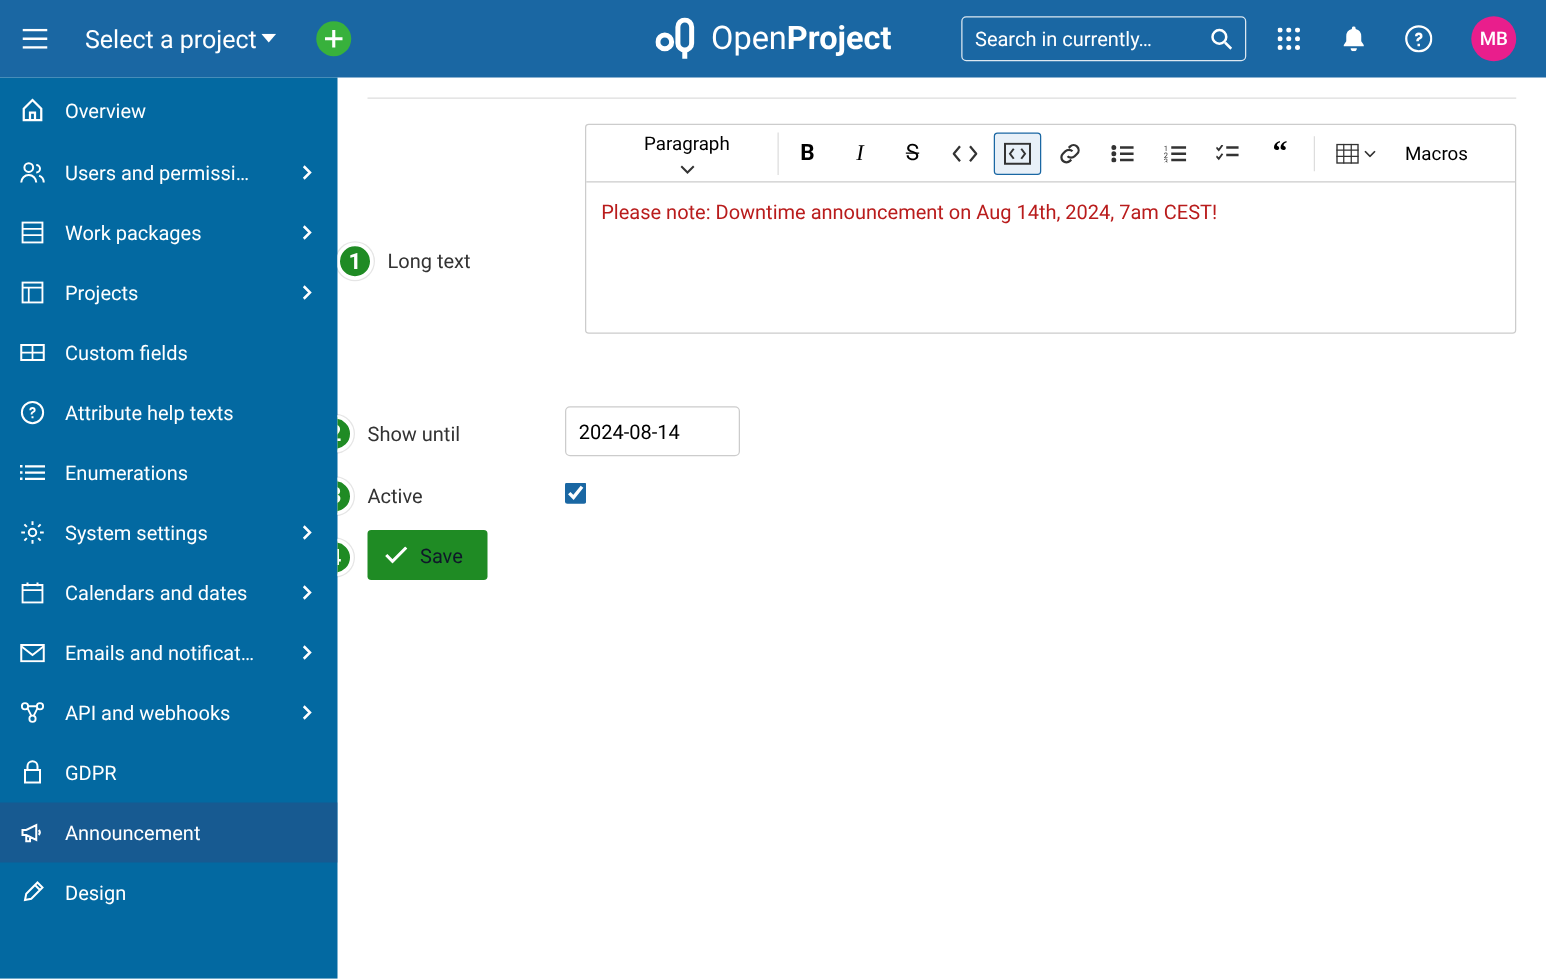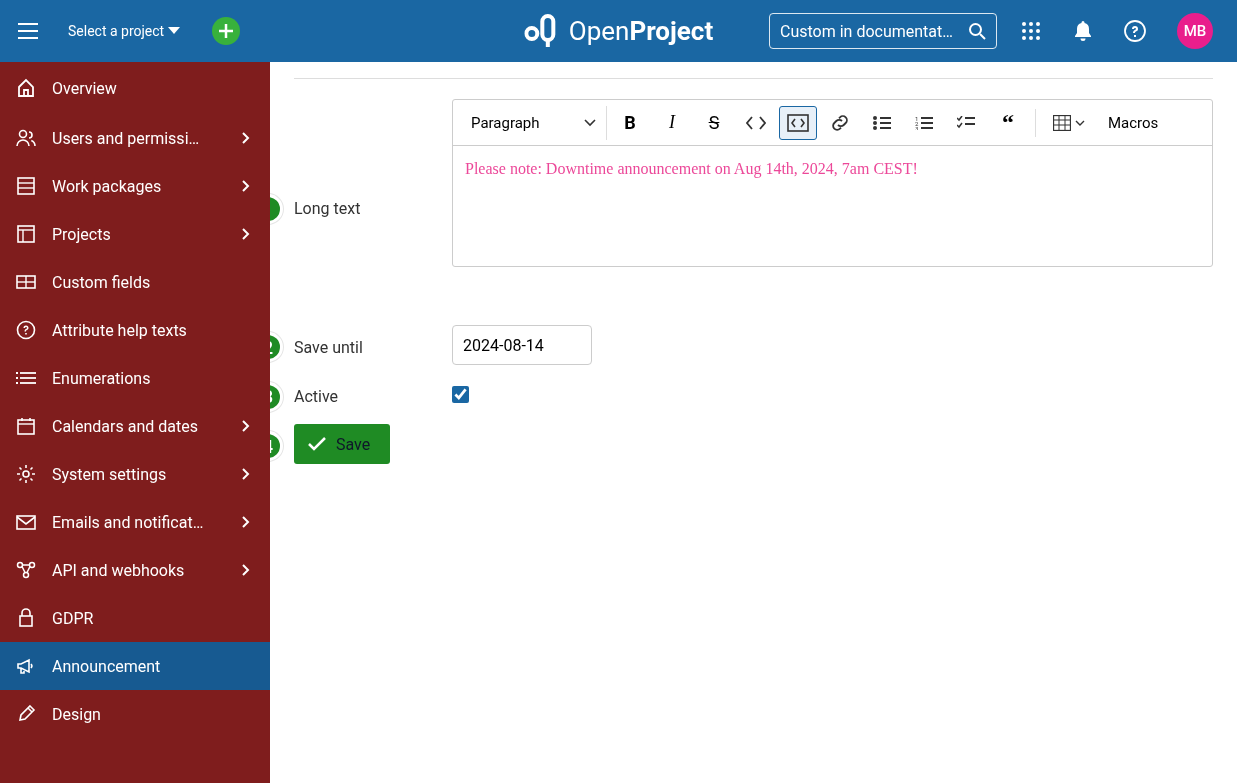--- a/index.html
+++ b/index.html
@@ -2,64 +2,64 @@
 <html><head>
 <meta charset="utf-8">
 <style>
 * { box-sizing: border-box; margin: 0; padding: 0; font-family: -apple-system, BlinkMacSystemFont, "Segoe UI", Roboto, sans-serif; }
 body { width: 1237px; height: 783px; overflow: hidden; background: #fff; }
 
 
 .header { height: 62px; background: #1a67a3; display: flex; align-items: center; padding: 0 8px; color: #fff; }
 .header-left { display: flex; align-items: center; gap: 8px; }
 .menu-btn { width: 40px; height: 40px; display: flex; align-items: center; justify-content: center; cursor: pointer; }
-.project-select { display: flex; align-items: center; gap: 4px; padding: 0 12px; cursor: pointer; font-size: 14px; }
+.project-select { display: flex; align-items: center; gap: 4px; padding: 0 12px; cursor: pointer; font-size: 20px; }
 .plus-btn { width: 28px; height: 28px; border-radius: 50%; background: #38b13c; display: flex; align-items: center; justify-content: center; margin-left: 12px; cursor: pointer; }
 .logo-area { position: absolute; left: 50%; transform: translateX(-50%); display: flex; align-items: center; gap: 7px; }
 .logo-text { font-size: 26px; font-weight: 400; }
 .logo-text b { font-weight: 700; }
 .header-right { margin-left: auto; display: flex; align-items: center; gap: 16px; }
 .search-box { width: 228px; height: 36px; border: 1.5px solid rgba(255,255,255,0.85); border-radius: 4px; display: flex; align-items: center; padding: 0 10px; color: #fff; font-size: 16px; }
 .search-box .ph { flex:1; white-space: nowrap; overflow: hidden; text-overflow: ellipsis; color: #fff; }
 .icon-btn { width: 36px; height: 36px; display: flex; align-items: center; justify-content: center; cursor: pointer; }
 .avatar { width: 36px; height: 36px; border-radius: 50%; background: #e91e8c; display: flex; align-items: center; justify-content: center; font-size: 15px; font-weight: 500; margin-left: 8px; margin-right: 16px; cursor:pointer; }
 
 
 .main { display: flex; height: calc(100% - 62px); }
-.sidebar { width: 270px; background: #7f1d1d; color: #fff; overflow-y: auto; }
+.sidebar { width: 270px; background: #0369a1; color: #fff; overflow-y: auto; }
 .sidebar-item { height: 48px; display: flex; align-items: center; padding: 0 16px; gap: 16px; cursor: pointer; font-size: 16px; position: relative; }
 .sidebar-item.first { height: 52px; }
 .sidebar-item.active { background: #175a91; }
 .sidebar-item .sb-label { flex: 1; white-space: nowrap; overflow: hidden; text-overflow: ellipsis; }
 .sidebar-item .chevron { width: 16px; display:flex; align-items:center; justify-content:center; }
 .sb-icon { width: 20px; display: flex; align-items: center; justify-content: center; }
 
 
 .content { flex: 1; padding: 16px 24px; overflow: auto; position: relative; }
 .breadcrumb { font-size: 16px; margin-bottom: 10px; }
 .breadcrumb a { color: #1a67a3; text-decoration: none; }
 .breadcrumb .sep { margin: 0 6px; color: #333; }
 .breadcrumb .current { color: #333; font-weight: 600; }
 .page-title { font-size: 26px; font-weight: 500; margin-bottom: 18px; color: #333; }
 hr.title-rule { border: none; border-top: 1px solid #ddd; margin-bottom: 20px; }
 
 .form-row { display: flex; margin-bottom: 18px; align-items: flex-start; }
 .form-label { width: 158px; padding-top: 4px; font-size: 16px; color: #333; position: relative; display:flex; align-items:center; gap:6px; }
 .marker { width: 30px; height: 30px; border-radius: 50%; background: #1f8b24; border: 3px solid #fff; color: #fff; display: flex; align-items: center; justify-content: center; font-size: 18px; font-weight: 700; position: absolute; left: -41px; box-shadow: 0 0 0 1px rgba(0,0,0,0.1); }
-.form-row.editor .form-label { padding-top: 100px; }
+.form-row.editor .form-label { padding-top: 100px; margin-left: 16px; }
 .form-row.editor .marker { top: 95px; }
 
 .editor-box { flex: 1; border: 1px solid #ccc; border-radius: 3px; max-width: 778px; }
 .toolbar { height: 46px; border-bottom: 1px solid #ccc; display: flex; align-items: center; padding: 0 8px; gap: 4px; }
-.tb-dd { width: 146px; height: 34px; display: flex; align-items: center; justify-content: space-between; padding: 0 10px; font-size: 15px; border-right: 1px solid #ddd; cursor:pointer; }
+.tb-dd { width: 146px; height: 34px; display: flex; align-items: center; justify-content: space-between; padding: 0 10px; font-size: 15px; border-right: 1px solid #ddd; cursor:pointer;flex-direction:column; }
 .tb-btn { width: 38px; height: 34px; display: flex; align-items: center; justify-content: center; cursor: pointer; font-size: 18px; }
 .tb-btn.active { border: 1px solid #1a67a3; background: #e8f0f8; border-radius: 3px; }
 .tb-sep { width: 1px; height: 28px; background: #ddd; margin: 0 4px; }
 .tb-macros { padding: 0 10px; font-size: 15px; cursor:pointer; }
-.editor-content { min-height: 120px; padding: 14px 12px; font-size: 16px; color: #ec4899; font-family: Liberation Serif, serif; }
+.editor-content { min-height: 120px; padding: 14px 12px; font-size: 16px; color: #b91c1c; }
 
 .date-input { width: 140px; height: 40px; border: 1px solid #ccc; border-radius: 4px; padding: 0 10px; font-size: 16px; display:flex; align-items:center; }
 .checkbox { width: 17px; height: 17px; accent-color: #1a67a3; cursor:pointer; }
 
 .save-btn { background: #1f8b24; color: #0f172a; border: none; height: 40px; padding: 0 20px 0 14px; border-radius: 3px; font-size: 16px; display: flex; align-items: center; gap: 10px; cursor: pointer; }
 
 svg { display: block; }
 </style>
 </head>
 <body>
@@ -86,21 +86,21 @@
   <div class="logo-area">
     <svg width="38" height="34" viewBox="0 0 38 34">
         <rect x="2" y="14" width="11" height="11" rx="5.5" fill="none" stroke="#fff" stroke-width="4"></rect>
         <rect x="18" y="2" width="11" height="24" rx="5.5" fill="none" stroke="#fff" stroke-width="4"></rect>
         <line x1="23.5" y1="26" x2="23.5" y2="33" stroke="#fff" stroke-width="4"></line>
       </svg>
     <span class="logo-text"><span>Open</span><b>Project</b></span>
   </div>
   <div class="header-right">
     <div class="search-box">
-      <span class="ph">Custom in documentat…</span>
+      <span class="ph">Search in currently…</span>
       <svg width="18" height="18" viewBox="0 0 18 18">
           <circle cx="7.5" cy="7.5" r="5.5" fill="none" stroke="#fff" stroke-width="2"></circle>
           <line x1="12" y1="12" x2="17" y2="17" stroke="#fff" stroke-width="2"></line>
         </svg>
     </div>
     <div class="icon-btn">
       <svg width="18" height="18" viewBox="0 0 18 18">
           <g fill="#fff">
             <circle cx="2" cy="2" r="2"></circle>
             <circle cx="9" cy="2" r="2"></circle>
@@ -217,42 +217,42 @@
               <rect x="0" y="1" width="2" height="2"></rect>
               <rect x="0" y="6" width="2" height="2"></rect>
               <rect x="0" y="11" width="2" height="2"></rect>
             </g>
           </svg>
         </span>
         <span class="sb-label">Enumerations</span>
       </div>
       <div class="sidebar-item">
         <span class="sb-icon">
+          <svg width="20" height="20" viewBox="0 0 20 20">
+            <circle cx="10" cy="10" r="3" fill="none" stroke="#fff" stroke-width="1.6"></circle>
+            <path fill="none" stroke="#fff" stroke-width="1.6" d="M10 1v3M10 16v3M1 10h3M16 10h3M3.5 3.5l2 2M14.5 14.5l2 2M16.5 3.5l-2 2M5.5 14.5l-2 2"></path>
+          </svg>
+        </span>
+        <span class="sb-label">System settings</span>
+        <span class="chevron">
+          <svg width="8" height="12" viewBox="0 0 8 12">
+            <path fill="none" stroke="#fff" stroke-width="2" d="M1 1l5 5-5 5"></path>
+          </svg>
+        </span>
+      </div>
+      <div class="sidebar-item">
+        <span class="sb-icon">
           <svg width="18" height="18" viewBox="0 0 18 18">
             <rect x="1" y="3" width="16" height="14" fill="none" stroke="#fff" stroke-width="1.6"></rect>
             <line x1="1" y1="7" x2="17" y2="7" stroke="#fff" stroke-width="1.4"></line>
             <line x1="5" y1="1" x2="5" y2="4" stroke="#fff" stroke-width="1.6"></line>
             <line x1="13" y1="1" x2="13" y2="4" stroke="#fff" stroke-width="1.6"></line>
           </svg>
         </span>
         <span class="sb-label">Calendars and dates</span>
-        <span class="chevron">
-          <svg width="8" height="12" viewBox="0 0 8 12">
-            <path fill="none" stroke="#fff" stroke-width="2" d="M1 1l5 5-5 5"></path>
-          </svg>
-        </span>
-      </div>
-      <div class="sidebar-item">
-        <span class="sb-icon">
-          <svg width="20" height="20" viewBox="0 0 20 20">
-            <circle cx="10" cy="10" r="3" fill="none" stroke="#fff" stroke-width="1.6"></circle>
-            <path fill="none" stroke="#fff" stroke-width="1.6" d="M10 1v3M10 16v3M1 10h3M16 10h3M3.5 3.5l2 2M14.5 14.5l2 2M16.5 3.5l-2 2M5.5 14.5l-2 2"></path>
-          </svg>
-        </span>
-        <span class="sb-label">System settings</span>
         <span class="chevron">
           <svg width="8" height="12" viewBox="0 0 8 12">
             <path fill="none" stroke="#fff" stroke-width="2" d="M1 1l5 5-5 5"></path>
           </svg>
         </span>
       </div>
       <div class="sidebar-item">
         <span class="sb-icon">
           <svg width="20" height="15" viewBox="0 0 20 15">
             <rect x="1" y="1" width="18" height="13" fill="none" stroke="#fff" stroke-width="1.6"></rect>
@@ -407,21 +407,21 @@
         </div>
         <div class="editor-content">Please note: Downtime announcement on Aug 14th, 2024, 7am CEST!</div>
       </div>
     </div>
 
     <div style="height:40px"></div>
 
     <div class="form-row" style="align-items:center">
       <div class="form-label">
         <div class="marker">2</div>
-        <span>Save until</span>
+        <span>Show until</span>
       </div>
       <div class="date-input">
         <span>2024-08-14</span>
       </div>
     </div>
 
     <div class="form-row" style="align-items:center">
       <div class="form-label">
         <div class="marker">3</div>
         <span>Active</span>

